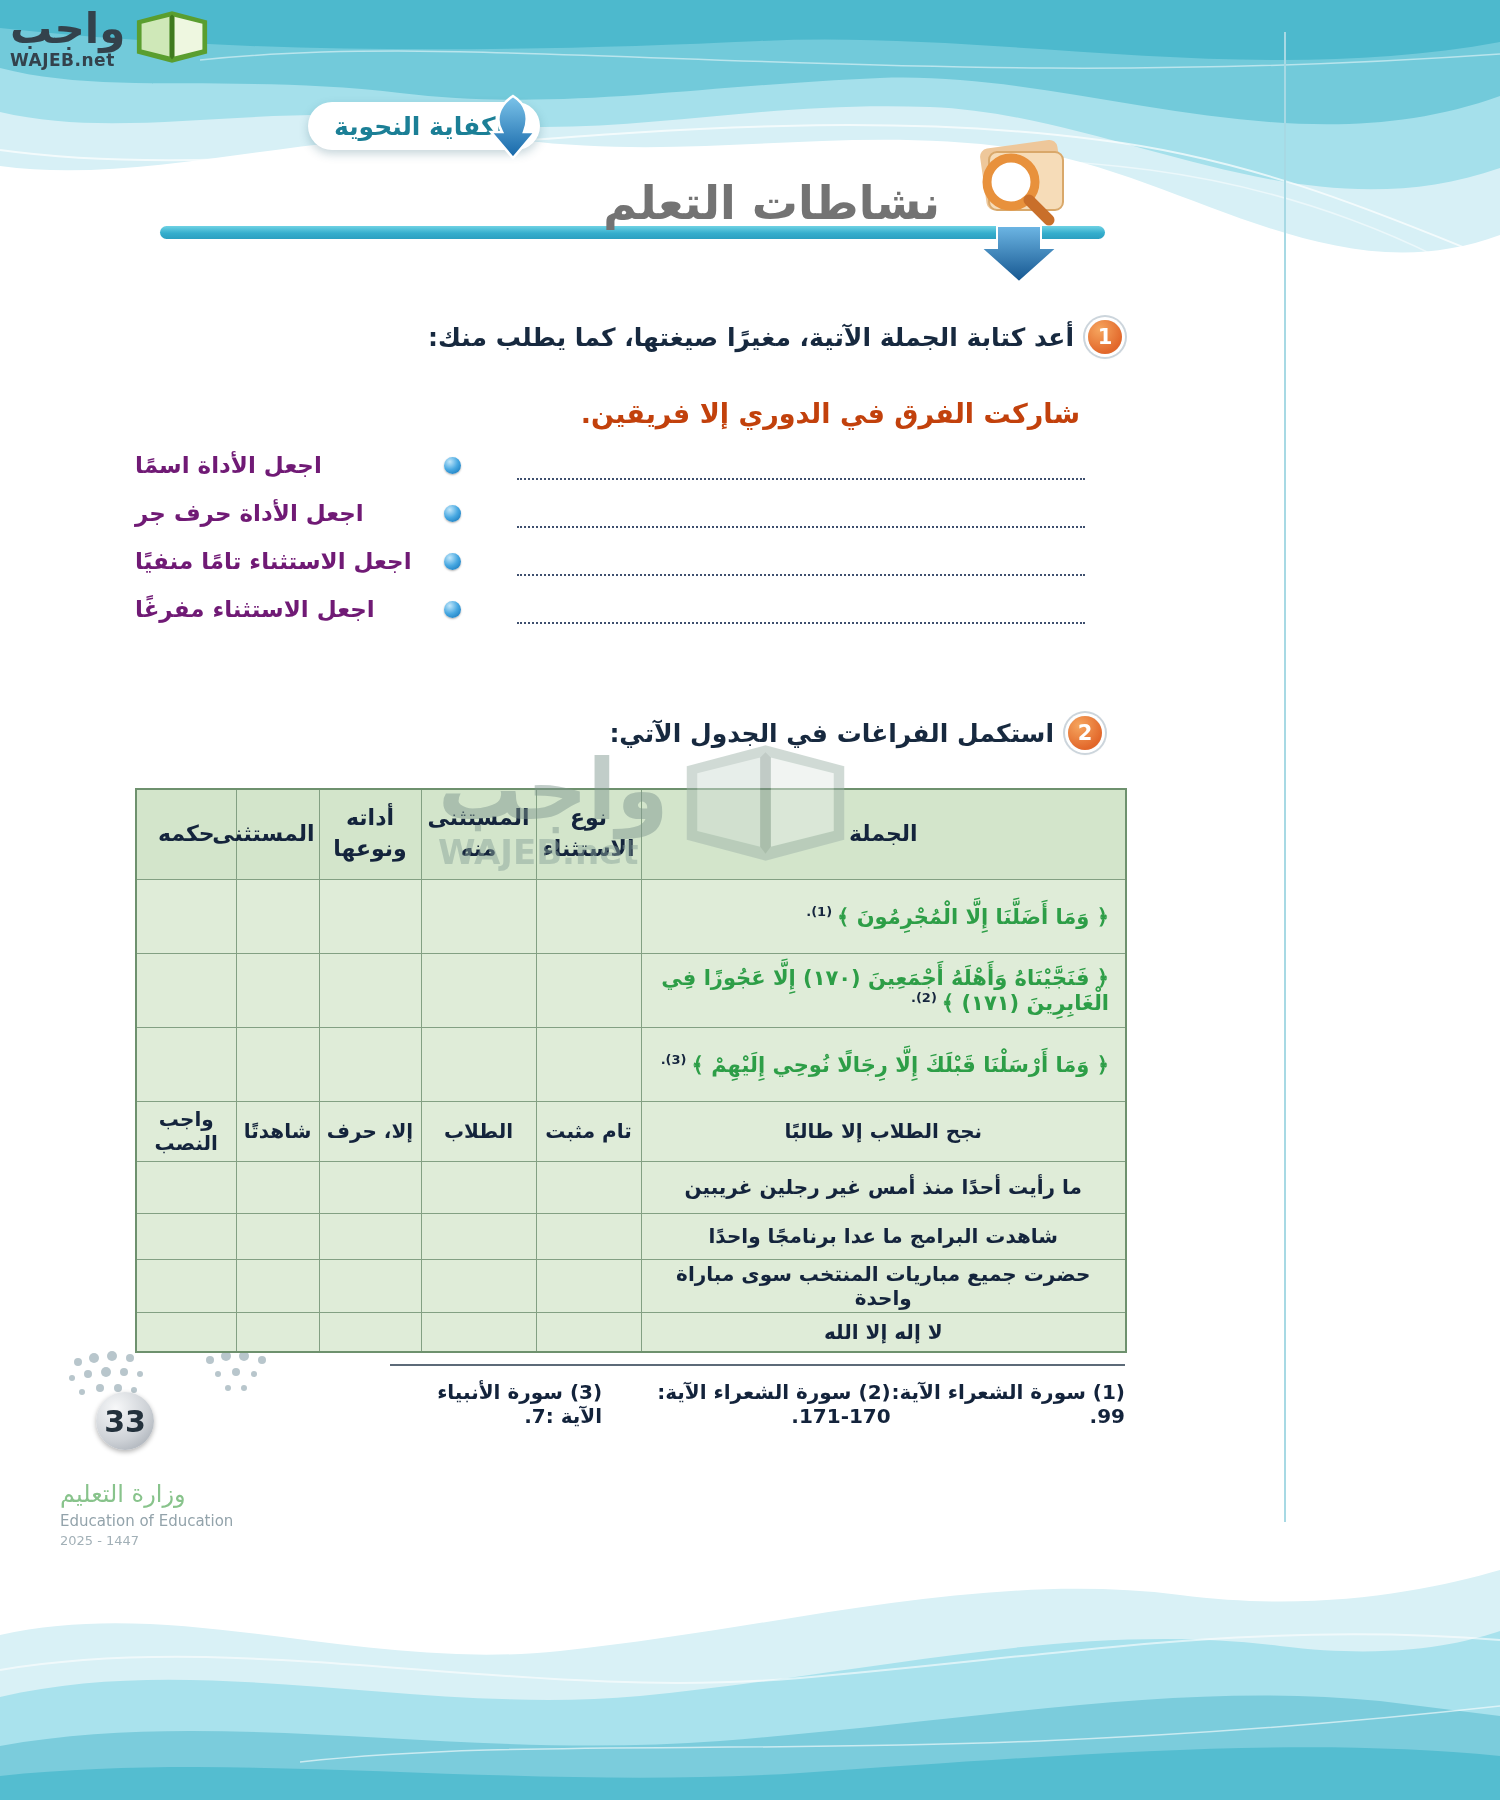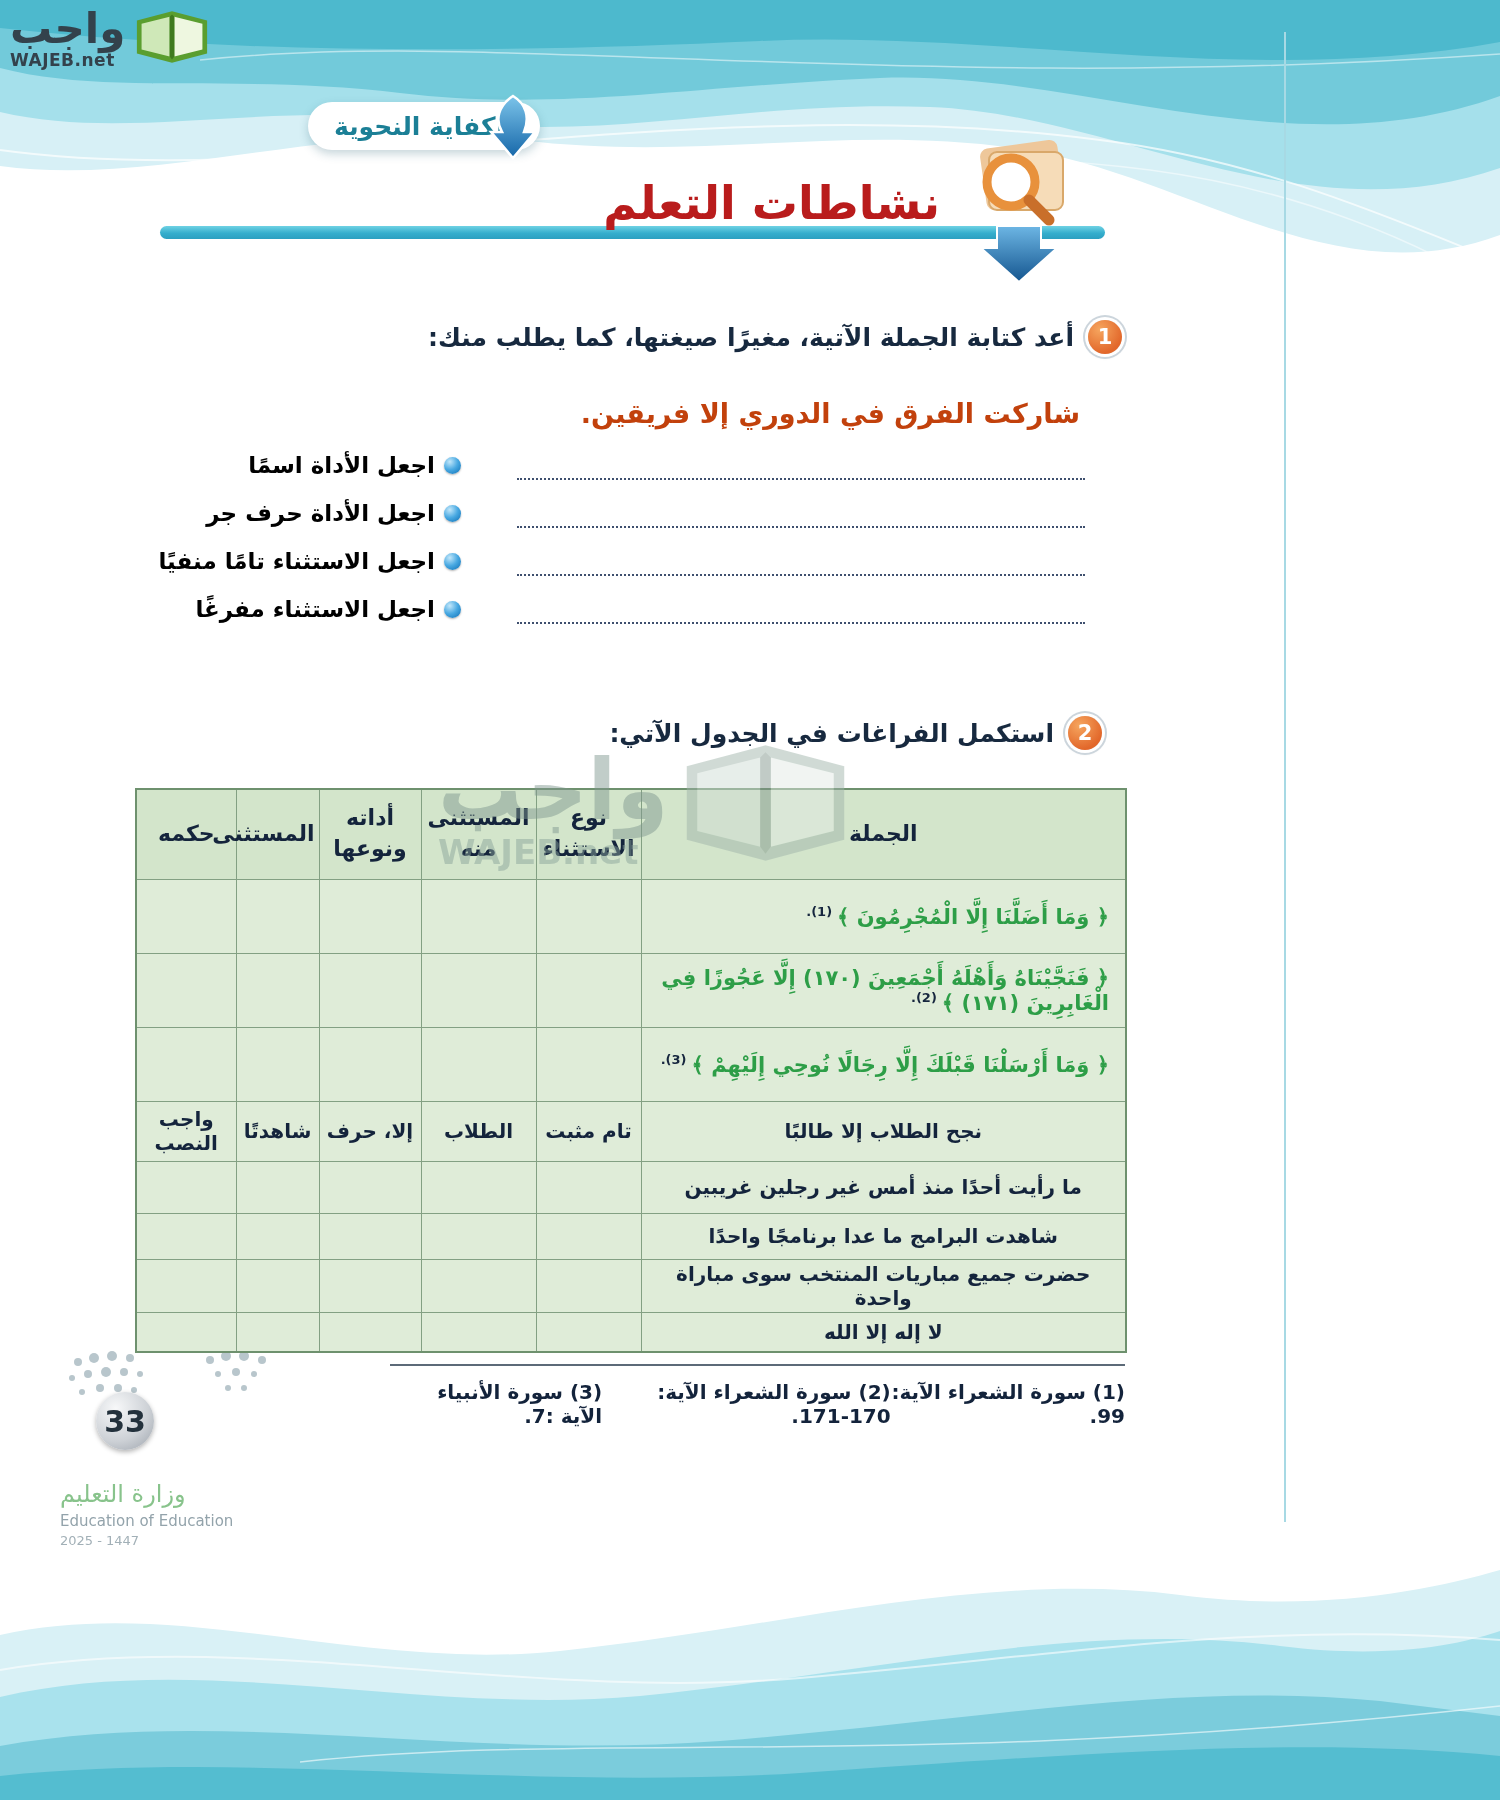--- a/index.html
+++ b/index.html
@@ -19,21 +19,21 @@
 
   
   .tab { position:absolute; left:308px; top:102px; width:232px; height:48px; background:#ffffff;
          border-radius:26px; box-shadow:0 4px 10px rgba(30,90,110,.25); display:flex; align-items:center;
          justify-content:flex-start; padding-right:70px; padding-left:26px; z-index:3; }
   .tab-label { font-size:25px; font-weight:bold; color:#1b7f96; white-space:nowrap; }
   .tab-arrow { position:absolute; right:-10px; top:-12px; z-index:4; }
 
   
   .main-title { position:absolute; left:540px; top:176px; width:400px; text-align:right; direction:rtl;
-                font-size:46px; font-weight:bold; color:#b91c1c; z-index:3; }
+                font-size:46px; font-weight:bold; color:#737373; z-index:3; }
   .title-icon { position:absolute; left:945px; top:130px; z-index:3; }
   .title-bar { position:absolute; left:160px; top:226px; width:945px; height:13px; border-radius:8px;
                background:linear-gradient(180deg,#6fd2e4 0%,#35aecd 55%,#2b9fc0 100%); z-index:2; }
 
   
   .act-head { position:absolute; display:flex; direction:rtl; align-items:center; gap:14px; z-index:3; }
   .act1-head { left:400px; top:320px; width:722px; }
   .act2-head { left:460px; top:716px; width:642px; }
   .badge { width:34px; height:34px; border-radius:50%; flex:0 0 34px;
            background:radial-gradient(circle at 34% 28%, #f6a65f, #e2672a 72%);
@@ -41,21 +41,21 @@
            font-size:21px; font-weight:bold;
            box-shadow:0 0 0 3px #ffffff, 0 0 0 5px #ccd5dc, 0 2px 4px rgba(0,0,0,.25); }
   .act-instr { font-size:25px; font-weight:bold; color:#17293f; white-space:nowrap; }
 
   .sentence { position:absolute; left:540px; top:398px; width:540px; text-align:right; direction:rtl;
               font-size:27px; font-weight:bold; color:#c2410c; z-index:3; }
 
   
   .bullets { position:absolute; left:135px; top:441px; width:950px; z-index:3; }
   .bullet-row { display:flex; align-items:center; height:48px; }
-  .bullet-label { width:300px; text-align:right; direction:rtl; font-size:23px; font-weight:bold; color:#000000; }
+  .bullet-label { width:300px; text-align:left; direction:rtl; font-size:23px; font-weight:bold; color:#701a75; }
   .bullet-dot { width:17px; height:17px; border-radius:50%; margin-left:9px; flex:0 0 17px;
                 background:radial-gradient(circle at 34% 28%, #c2e7fa, #49a9e2 48%, #1173b8 95%);
                 box-shadow:0 1px 2px rgba(0,0,0,.3); }
   .answer-line { flex:1; margin-left:56px; height:30px; border-bottom:2.5px dotted #3e4f6e; }
 
   
   .watermark { position:absolute; left:438px; top:738px; z-index:6; opacity:.48; display:flex;
                align-items:flex-start; gap:10px; pointer-events:none; }
   .wm-text { display:flex; flex-direction:column; align-items:flex-start; margin-top:10px; }
   .wm-ar { font-size:84px; font-weight:bold; color:#7f978f; line-height:1.0; }

